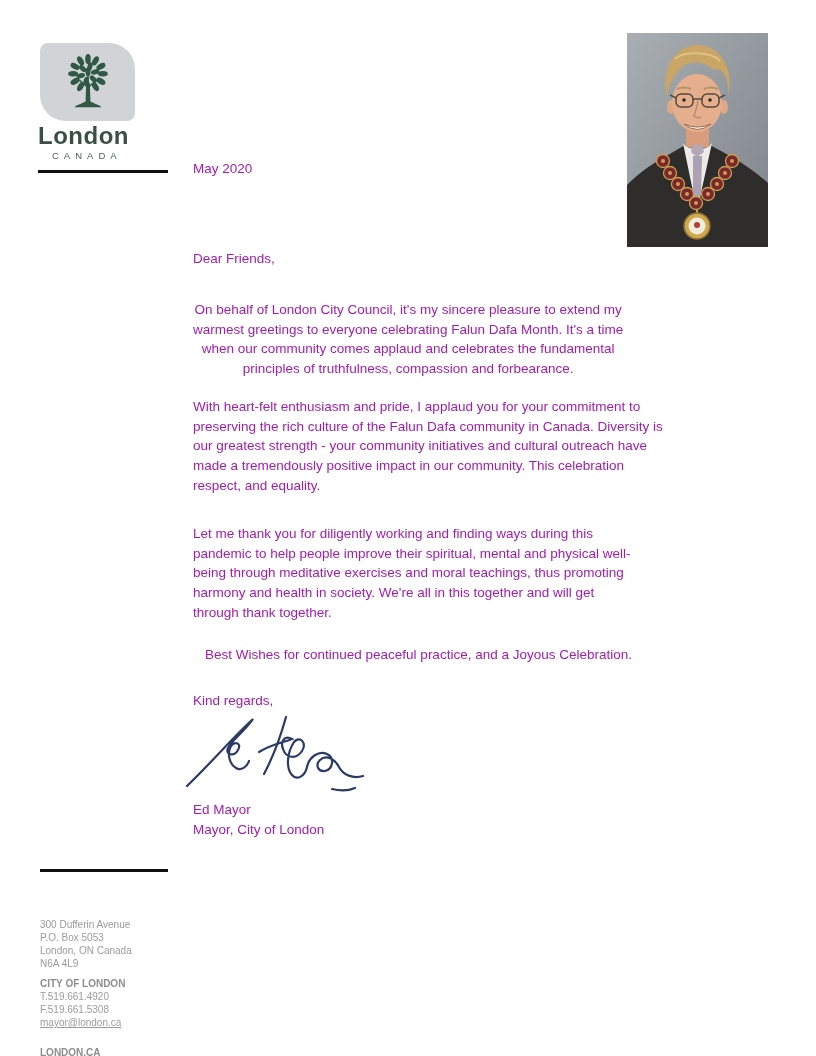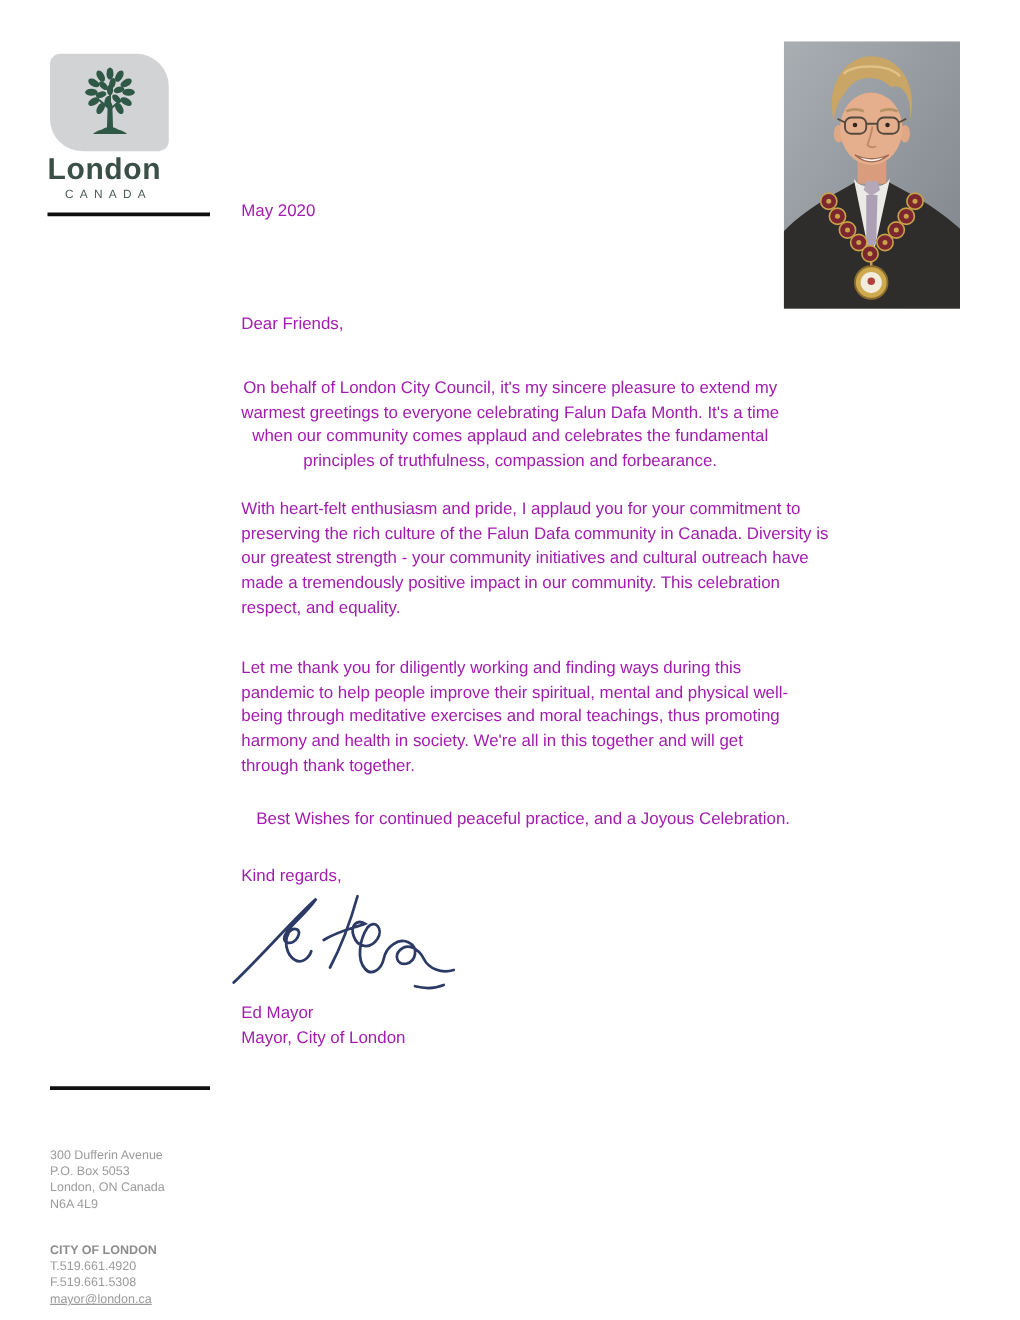--- a/index.html
+++ b/index.html
@@ -48,21 +48,21 @@
   .valediction{position:absolute;left:193px;top:691px;}
   .signature{position:absolute;left:182px;top:710px;width:196px;height:90px;}
   .signer-name{position:absolute;left:193px;top:800px;}
   .signer-title{position:absolute;left:193px;top:820px;}
   
   .footer-rule{position:absolute;left:40px;top:869px;width:128px;height:3px;background:#101010;}
   .footer{
     position:absolute;left:40px;top:918px;
     font-size:10px;line-height:13px;color:#9b9b9b;
   }
-  .footer .org{font-weight:700;color:#8d8d8d;margin-top:24px;}
+  .footer .org{font-weight:700;color:#8d8d8d;margin-top:7px;}
   .footer .email{text-decoration:underline;color:#9b9b9b;display:inline-block;}
   .footer .website{font-weight:700;color:#8d8d8d;margin-top:17px;}
 </style>
 </head>
 <body>
 
 <div class="page">
 
   <div class="logo-badge">
     <span>

